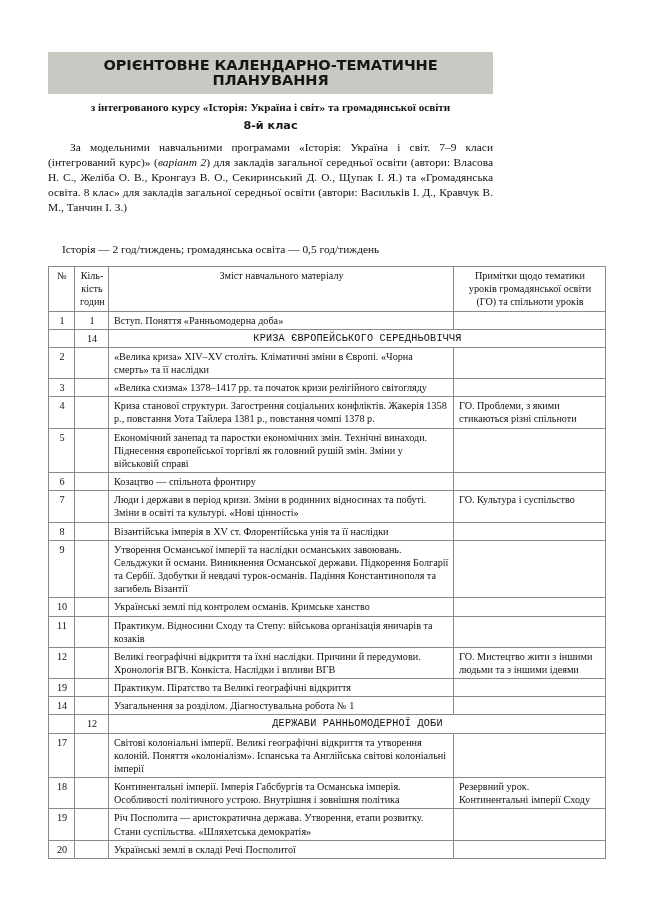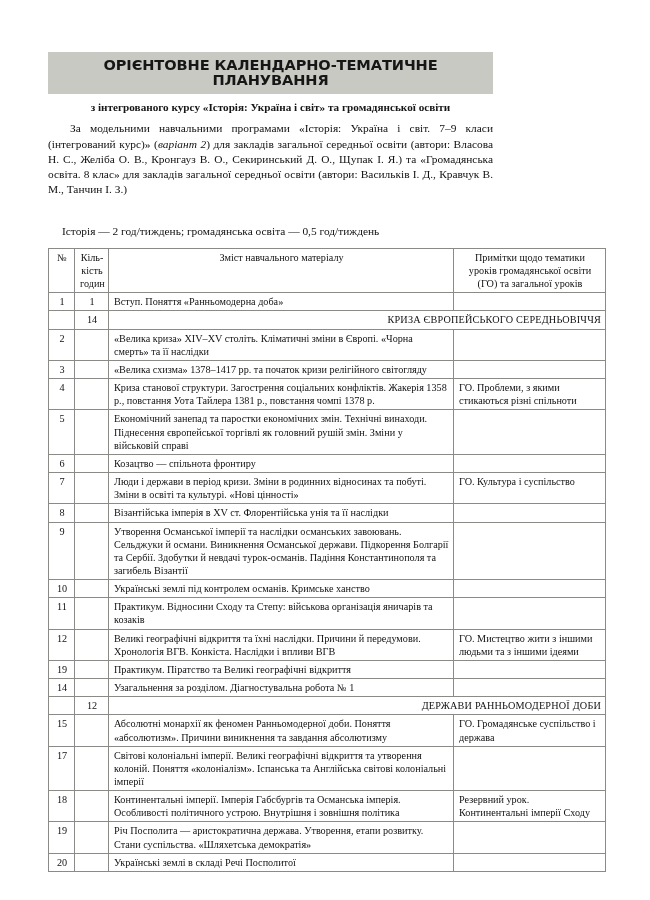--- a/index.html
+++ b/index.html
@@ -100,38 +100,40 @@
   td.num {
     text-align: center;
     vertical-align: middle;
     font-weight: normal;
   }
   td.hours {
     text-align: center;
     vertical-align: middle;
   }
   td.section {
-    text-align: right;
+    text-align: center;
     font-weight: bold;
     letter-spacing: 0.2px;
     vertical-align: middle;
     padding-top: 2px;
     padding-bottom: 2px;
+    font-family: Liberation Mono, monospace;
   }
   td.body, td.notes { text-align: left; }
 </style>
 </head>
 <body>
 
 <div class="page">
 
   <div class="title-band">ОРІЄНТОВНЕ КАЛЕНДАРНО-ТЕМАТИЧНЕ ПЛАНУВАННЯ</div>
 
   <div class="subtitle">з інтегрованого курсу «Історія: Україна і світ» та громадянської освіти</div>
 
+  <div class="grade">8-й клас</div>
 
   <p class="intro"><span>За модельними навчальними програмами «Історія: Україна і світ. 7–9 класи (інтегрований курс)» (</span><i>варіант 2</i><span>) для закладів загальної середньої освіти (автори: Власова Н. С., Желіба О. В., Кронгауз В. О., Секиринський Д. О., Щупак І. Я.) та «Громадянська освіта. 8 клас» для закладів загальної середньої освіти (автори: Васильків І. Д., Кравчук В. М., Танчин І. З.)</span></p>
 
   <div class="hours-line">Історія — 2 год/тиждень; громадянська освіта — 0,5 год/тиждень</div>
 
   <table class="ktp">
     <colgroup>
       <col class="c-num">
       <col class="c-hours">
       <col class="c-body">
@@ -142,21 +144,21 @@
         <td>№</td>
         <td>
           <span>Кіль-</span><br>
           <span>кість</span><br>
           <span>годин</span>
         </td>
         <td>Зміст навчального матеріалу</td>
         <td>
           <span>Примітки щодо тематики</span><br>
           <span>уроків громадянської освіти</span><br>
-          <span>(ГО) та загальної уроків</span>
+          <span>(ГО) та спільноти уроків</span>
         </td>
       </tr>
     </thead>
     <tbody id="table-body">
         <tr>
           <td class="num">1</td>
           <td class="hours">1</td>
           <td class="body">Вступ. Поняття «Ранньомодерна доба»</td>
           <td class="notes"></td>
         </tr>
@@ -242,26 +244,20 @@
           <td class="hours"></td>
           <td class="body">Узагальнення за розділом. Діагностувальна робота № 1</td>
           <td class="notes"></td>
         </tr>
         <tr>
           <td class="num"></td>
           <td class="hours">12</td>
           <td class="section" colspan="2">ДЕРЖАВИ РАННЬОМОДЕРНОЇ ДОБИ</td>
         </tr>
         <tr>
-          <td class="num">15</td>
-          <td class="hours"></td>
-          <td class="body">Абсолютні монархії як феномен Ранньомодерної доби. Поняття «абсолютизм». Причини виникнення та завдання абсолютизму</td>
-          <td class="notes">ГО. Громадянське суспільство і держава</td>
-        </tr>
-        <tr>
           <td class="num">17</td>
           <td class="hours"></td>
           <td class="body">Світові колоніальні імперії. Великі географічні відкриття та утворення колоній. Поняття «колоніалізм». Іспанська та Англійська світові колоніальні імперії</td>
           <td class="notes"></td>
         </tr>
         <tr>
           <td class="num">18</td>
           <td class="hours"></td>
           <td class="body">Континентальні імперії. Імперія Габсбургів та Османська імперія. Особливості політичного устрою. Внутрішня і зовнішня політика</td>
           <td class="notes">Резервний урок. Континентальні імперії Сходу</td>

